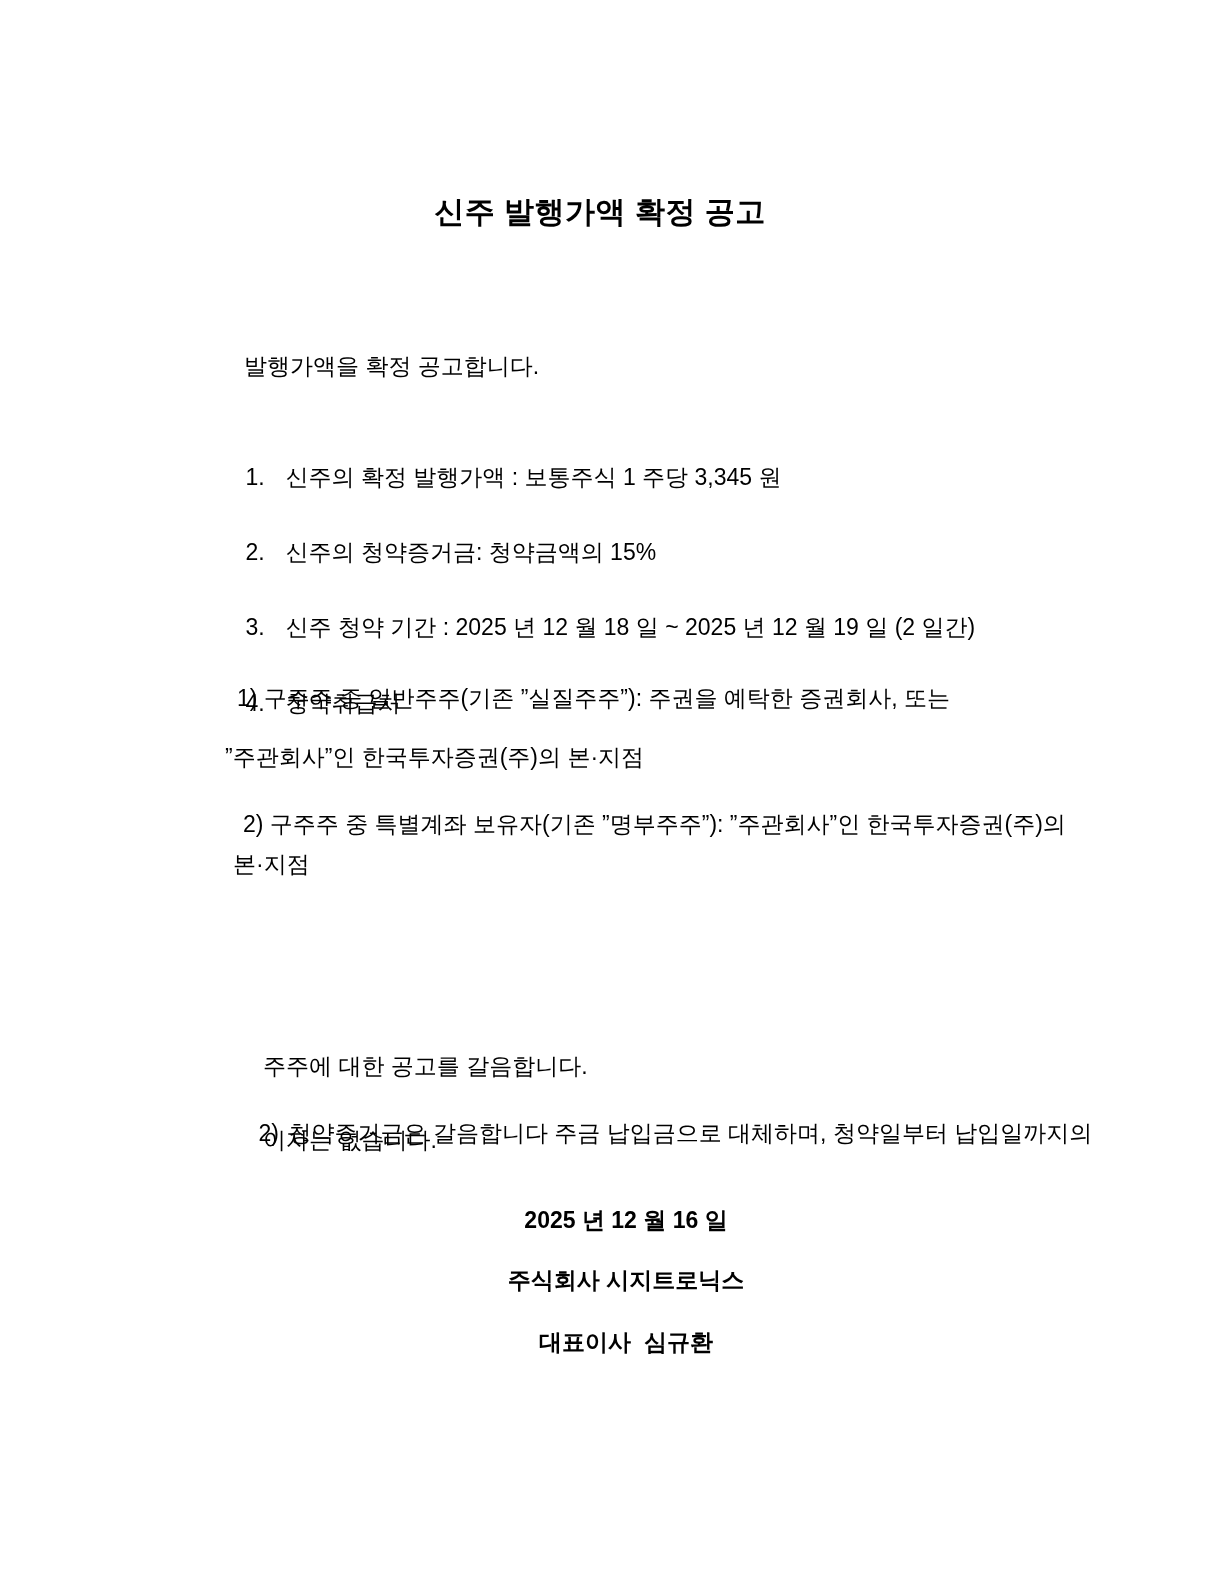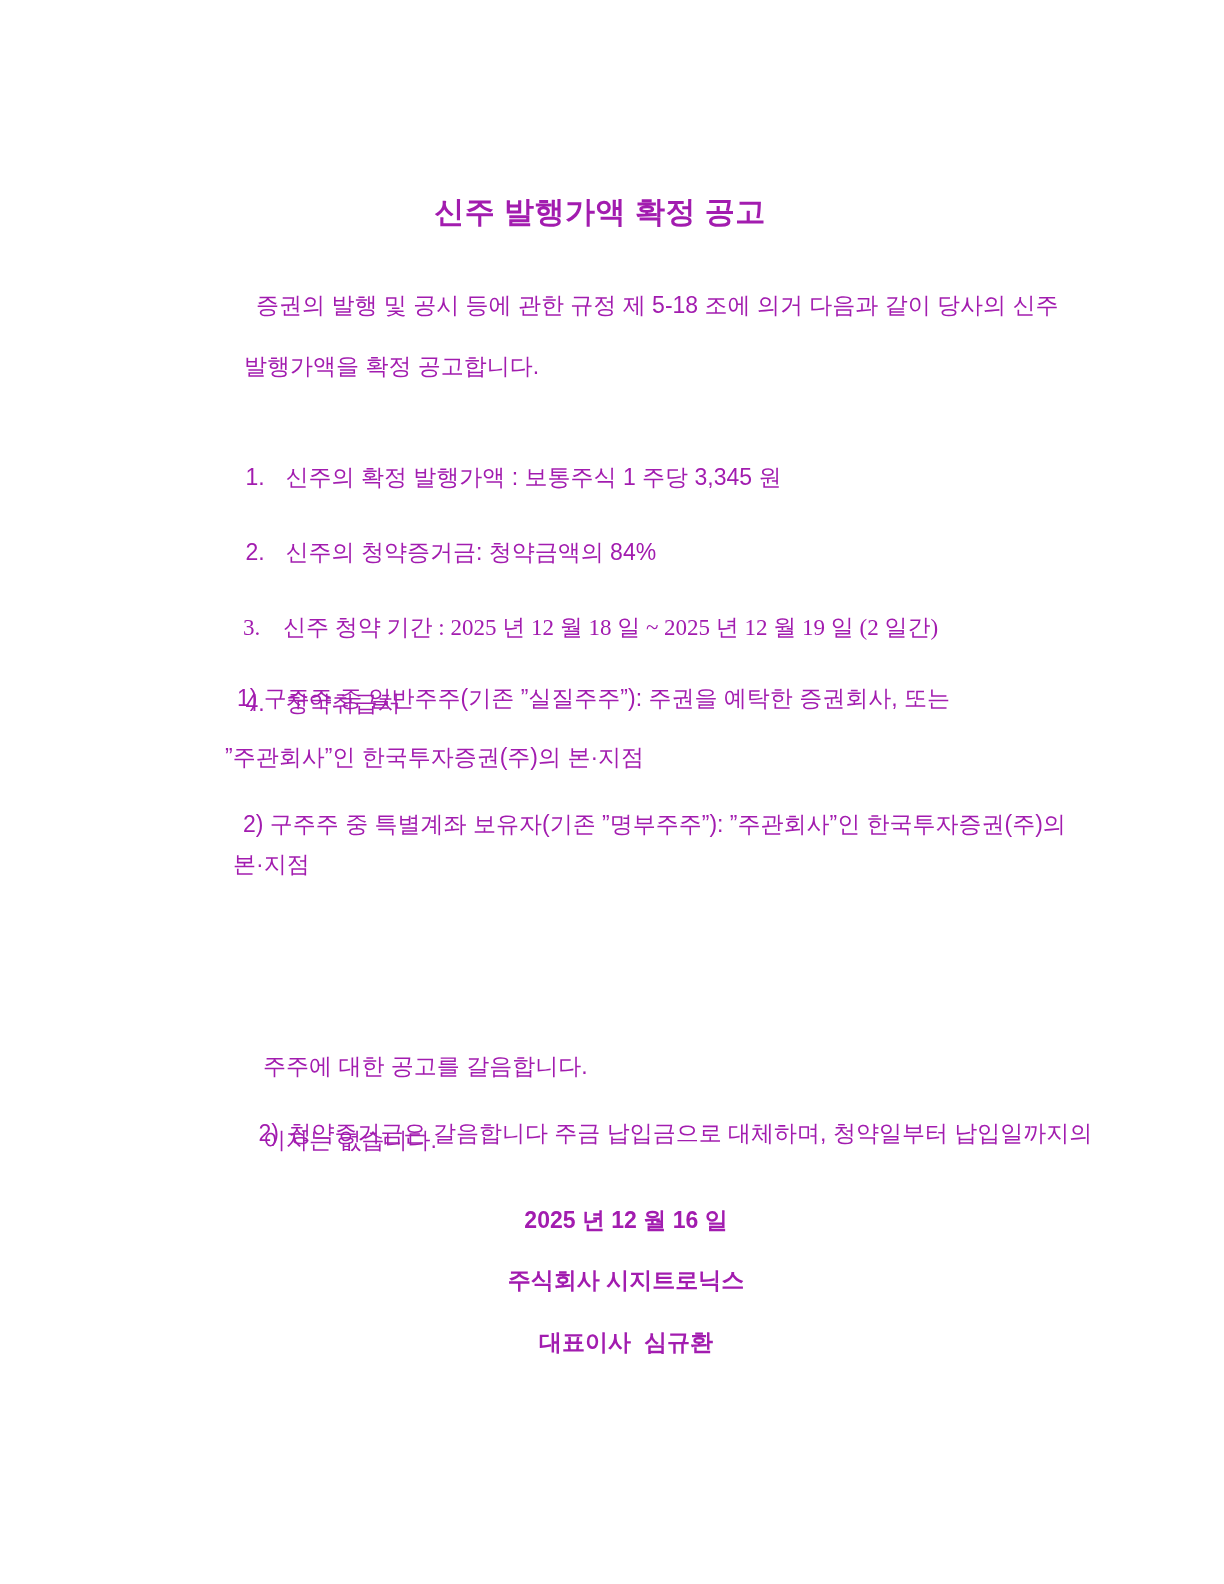--- a/index.html
+++ b/index.html
@@ -5,21 +5,21 @@
   html, body {
     margin: 0;
     padding: 0;
     background: #ffffff;
   }
   .page {
     position: relative;
     width: 1224px;
     height: 1584px;
     background: #ffffff;
-    color: #a21caf;
+    color: #000000;
     font-family: "Liberation Sans", "DejaVu Sans", sans-serif;
     font-size: 23px;
     line-height: 1.3;
     overflow: hidden;
   }
   .abs { position: absolute; white-space: pre; }
   .title {
     top: 192px;
     left: 0;
     width: 1200px;
@@ -30,21 +30,21 @@
     margin: 0;
   }
   
   .intro1 { top: 291px; left: 256px; }
   .intro2 { top: 329px; left: 244px; margin-top: 23px; }
   
   .row { left: 220px; }
   .row .num { display: inline-block; width: 40px; }
   .r1 { top: 433px; }
   .r2 { top: 508px; }
-  .r3 { top: 583px; font-family: Liberation Serif, serif; }
+  .r3 { top: 583px; }
   .r4 { top: 659px; }
   .r5 { top: 975px; }
   
   .s41a { top: 684px; left: 237px; }
   .s41b { top: 743px; left: 225px; }
   .s42a { top: 810px; left: 243px; }
   .s42b { top: 850px; left: 233px; text-align: center; }
   
   .subrow { left: 233px; }
   .subrow .subnum { display: inline-block; width: 30px; }
@@ -63,29 +63,28 @@
   .f-company { top: 1266px; }
   .f-ceo     { top: 1328px; }
 </style>
 </head>
 <body>
 
 <div class="page">
 
   <h1 class="abs title">신주 발행가액 확정 공고</h1>
 
-  <div class="abs intro1">증권의 발행 및 공시 등에 관한 규정 제 5-18 조에 의거 다음과 같이 당사의 신주</div>
   <div class="abs intro2">발행가액을 확정 공고합니다.</div>
 
   <div class="abs row r1">
     <span class="num">1.</span><span>신주의 확정 발행가액 : 보통주식 1 주당 3,345 원</span>
   </div>
 
   <div class="abs row r2">
-    <span class="num">2.</span><span>신주의 청약증거금: 청약금액의 84%</span>
+    <span class="num">2.</span><span>신주의 청약증거금: 청약금액의 15%</span>
   </div>
 
   <div class="abs row r3">
     <span class="num">3.</span><span>신주 청약 기간 : 2025 년 12 월 18 일 ~ 2025 년 12 월 19 일 (2 일간)</span>
   </div>
 
   <div class="abs row r4">
     <span class="num">4.</span><span>청약취급처</span>
   </div>
 

